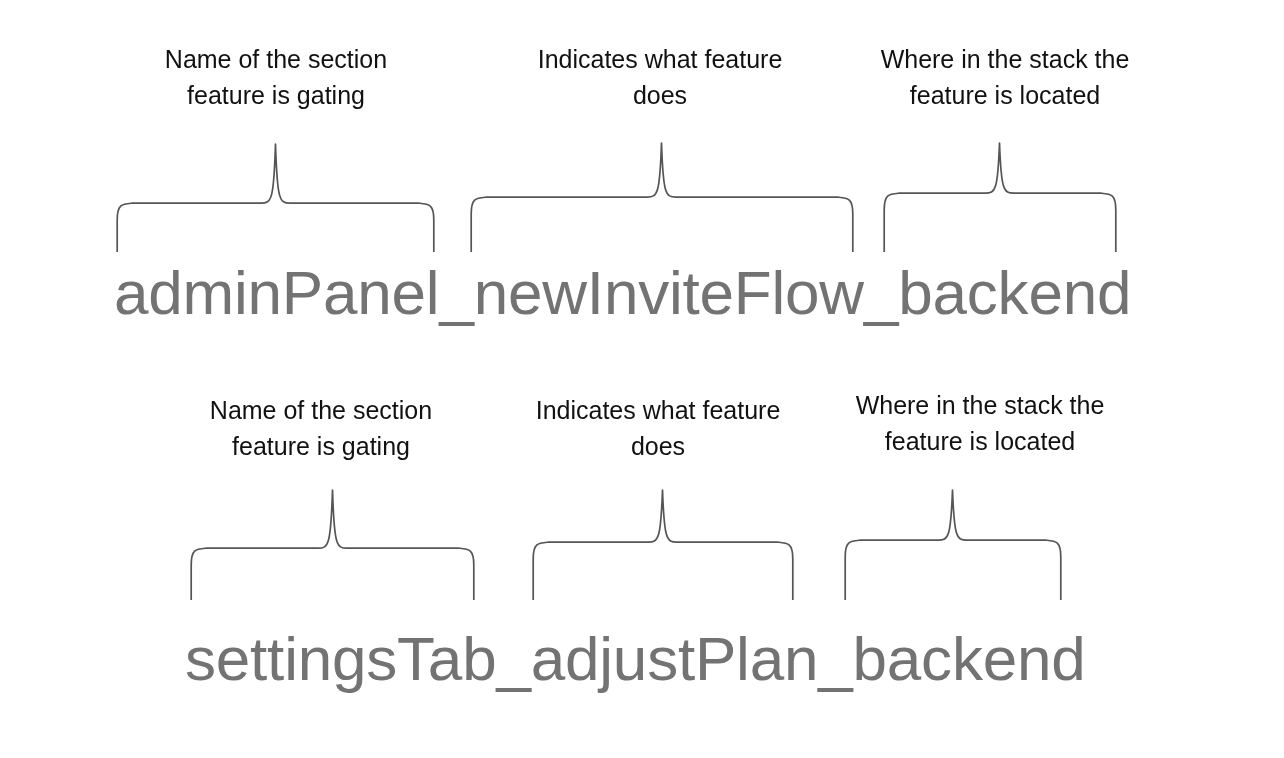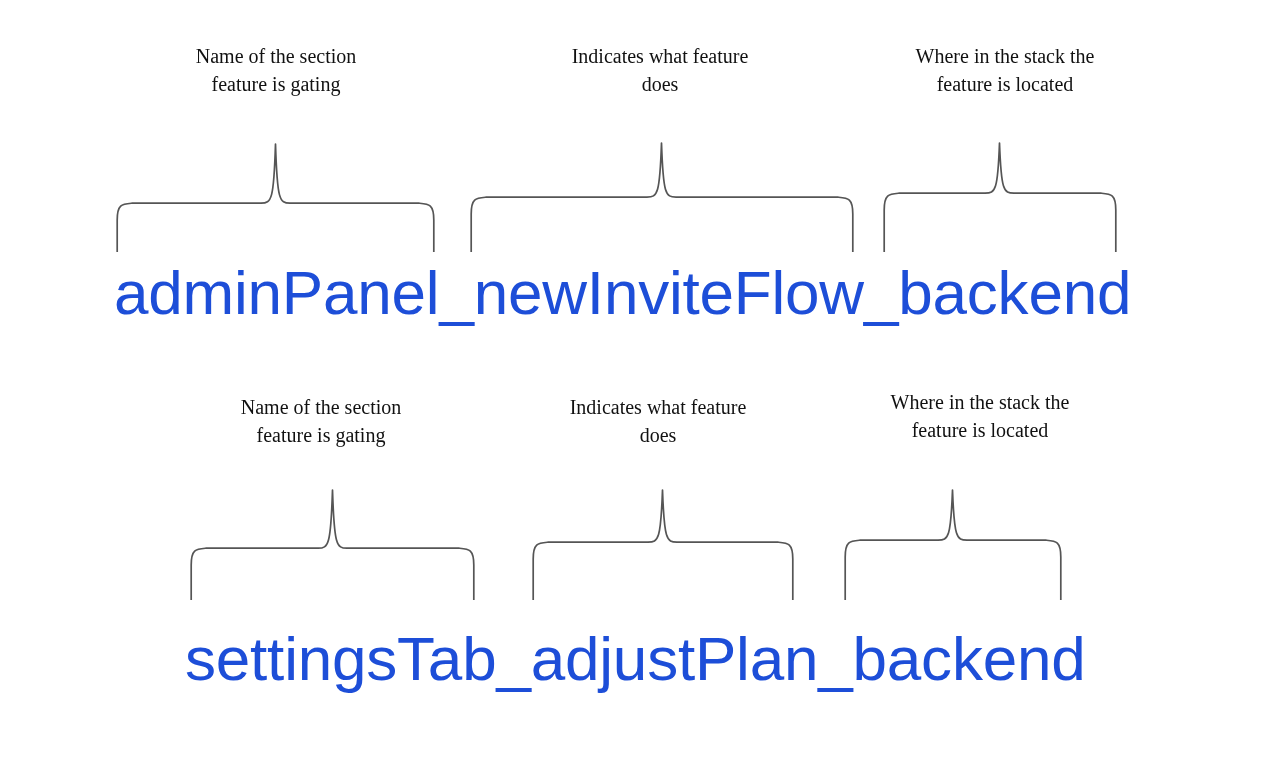--- a/index.html
+++ b/index.html
@@ -19,24 +19,24 @@
 
   .stage {
     position: absolute;
     inset: 0;
   }
 
   
   .caption {
     position: absolute;
     text-align: center;
-    font-size: 20px;
+    font-size: 25px;
     line-height: 1.42;
     color: #111111;
-    font-family: Liberation Serif, serif;
+    font-family: Liberation Sans, sans-serif;
     white-space: pre-line;
   }
 
   
   .brace {
     position: absolute;
   }
   .brace svg {
     display: block;
     width: 100%;
@@ -51,21 +51,21 @@
     stroke-linejoin: round;
     vector-effect: non-scaling-stroke;
   }
 
   
   .flag {
     position: absolute;
     font-size: 62px;
     line-height: 1;
     letter-spacing: -0.2px;
-    color: #1d4ed8;
+    color: #737373;
     white-space: nowrap;
     font-family: "Liberation Sans", sans-serif;
   }
 
   
   #cap-r1-c1 { left: 116px;  top: 42px;  width: 320px; }
   #cap-r1-c2 { left: 500px;  top: 42px;  width: 320px; }
   #cap-r1-c3 { left: 845px;  top: 42px;  width: 320px; }
 
   

